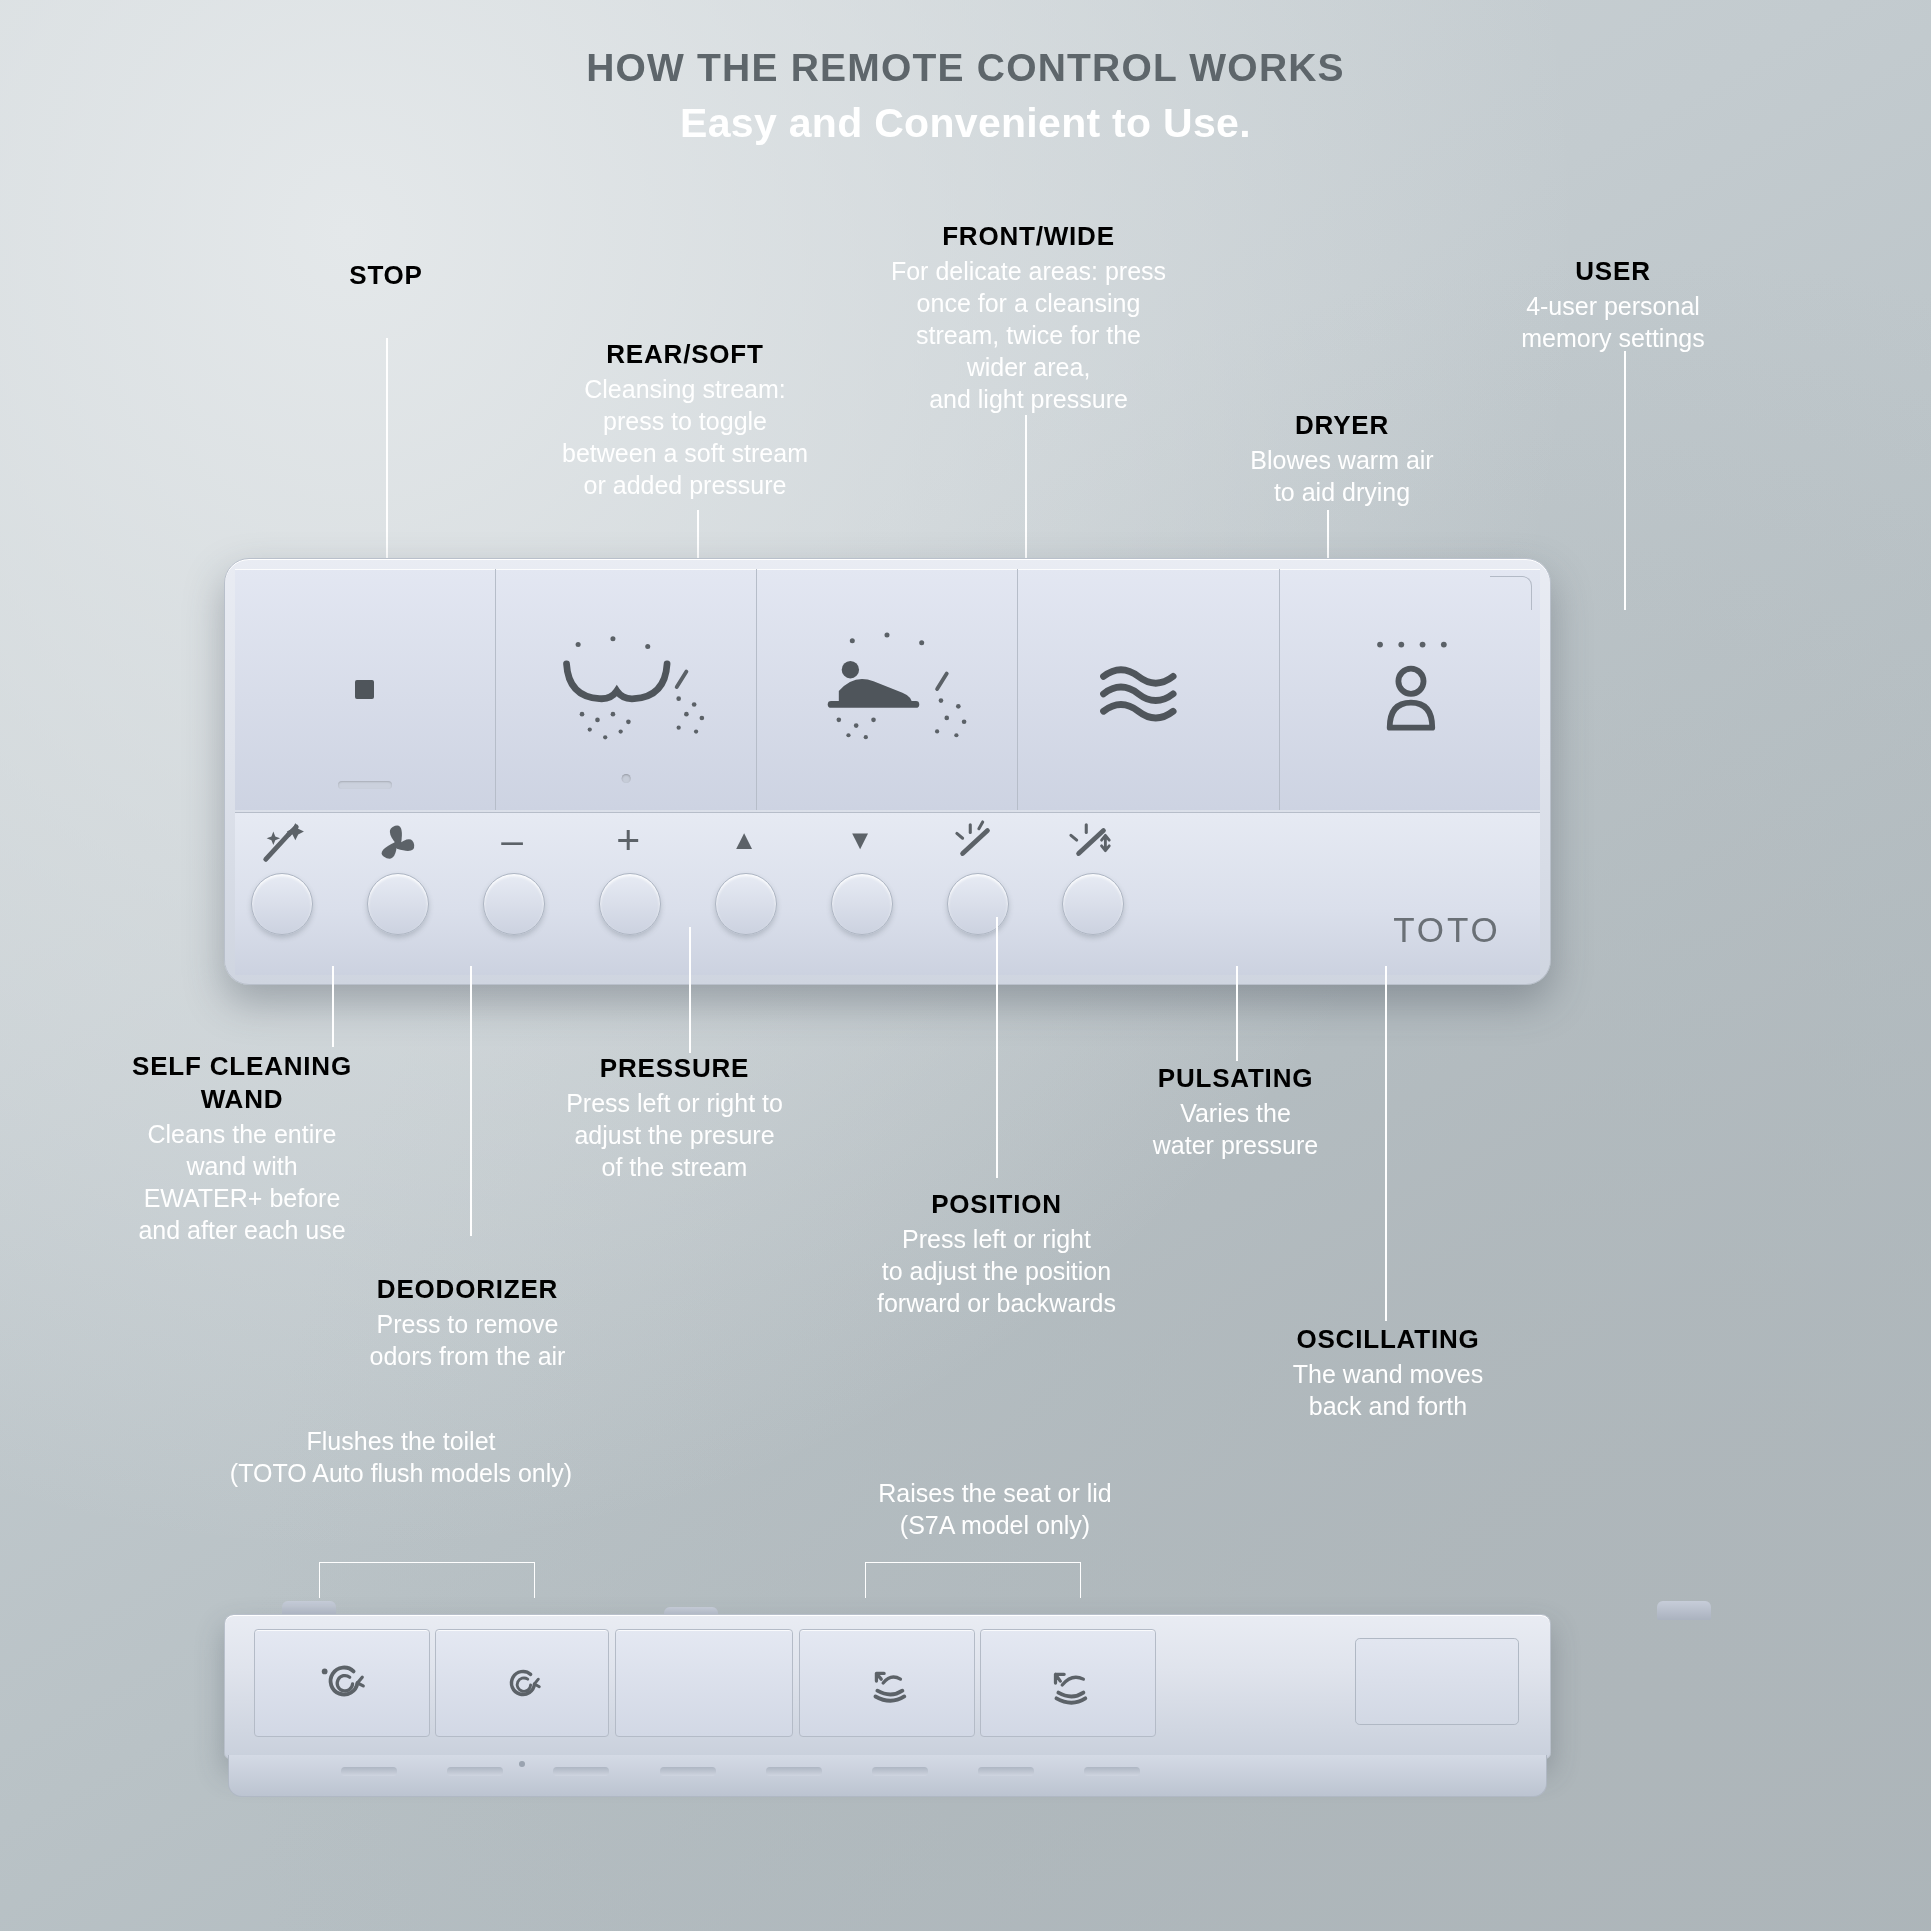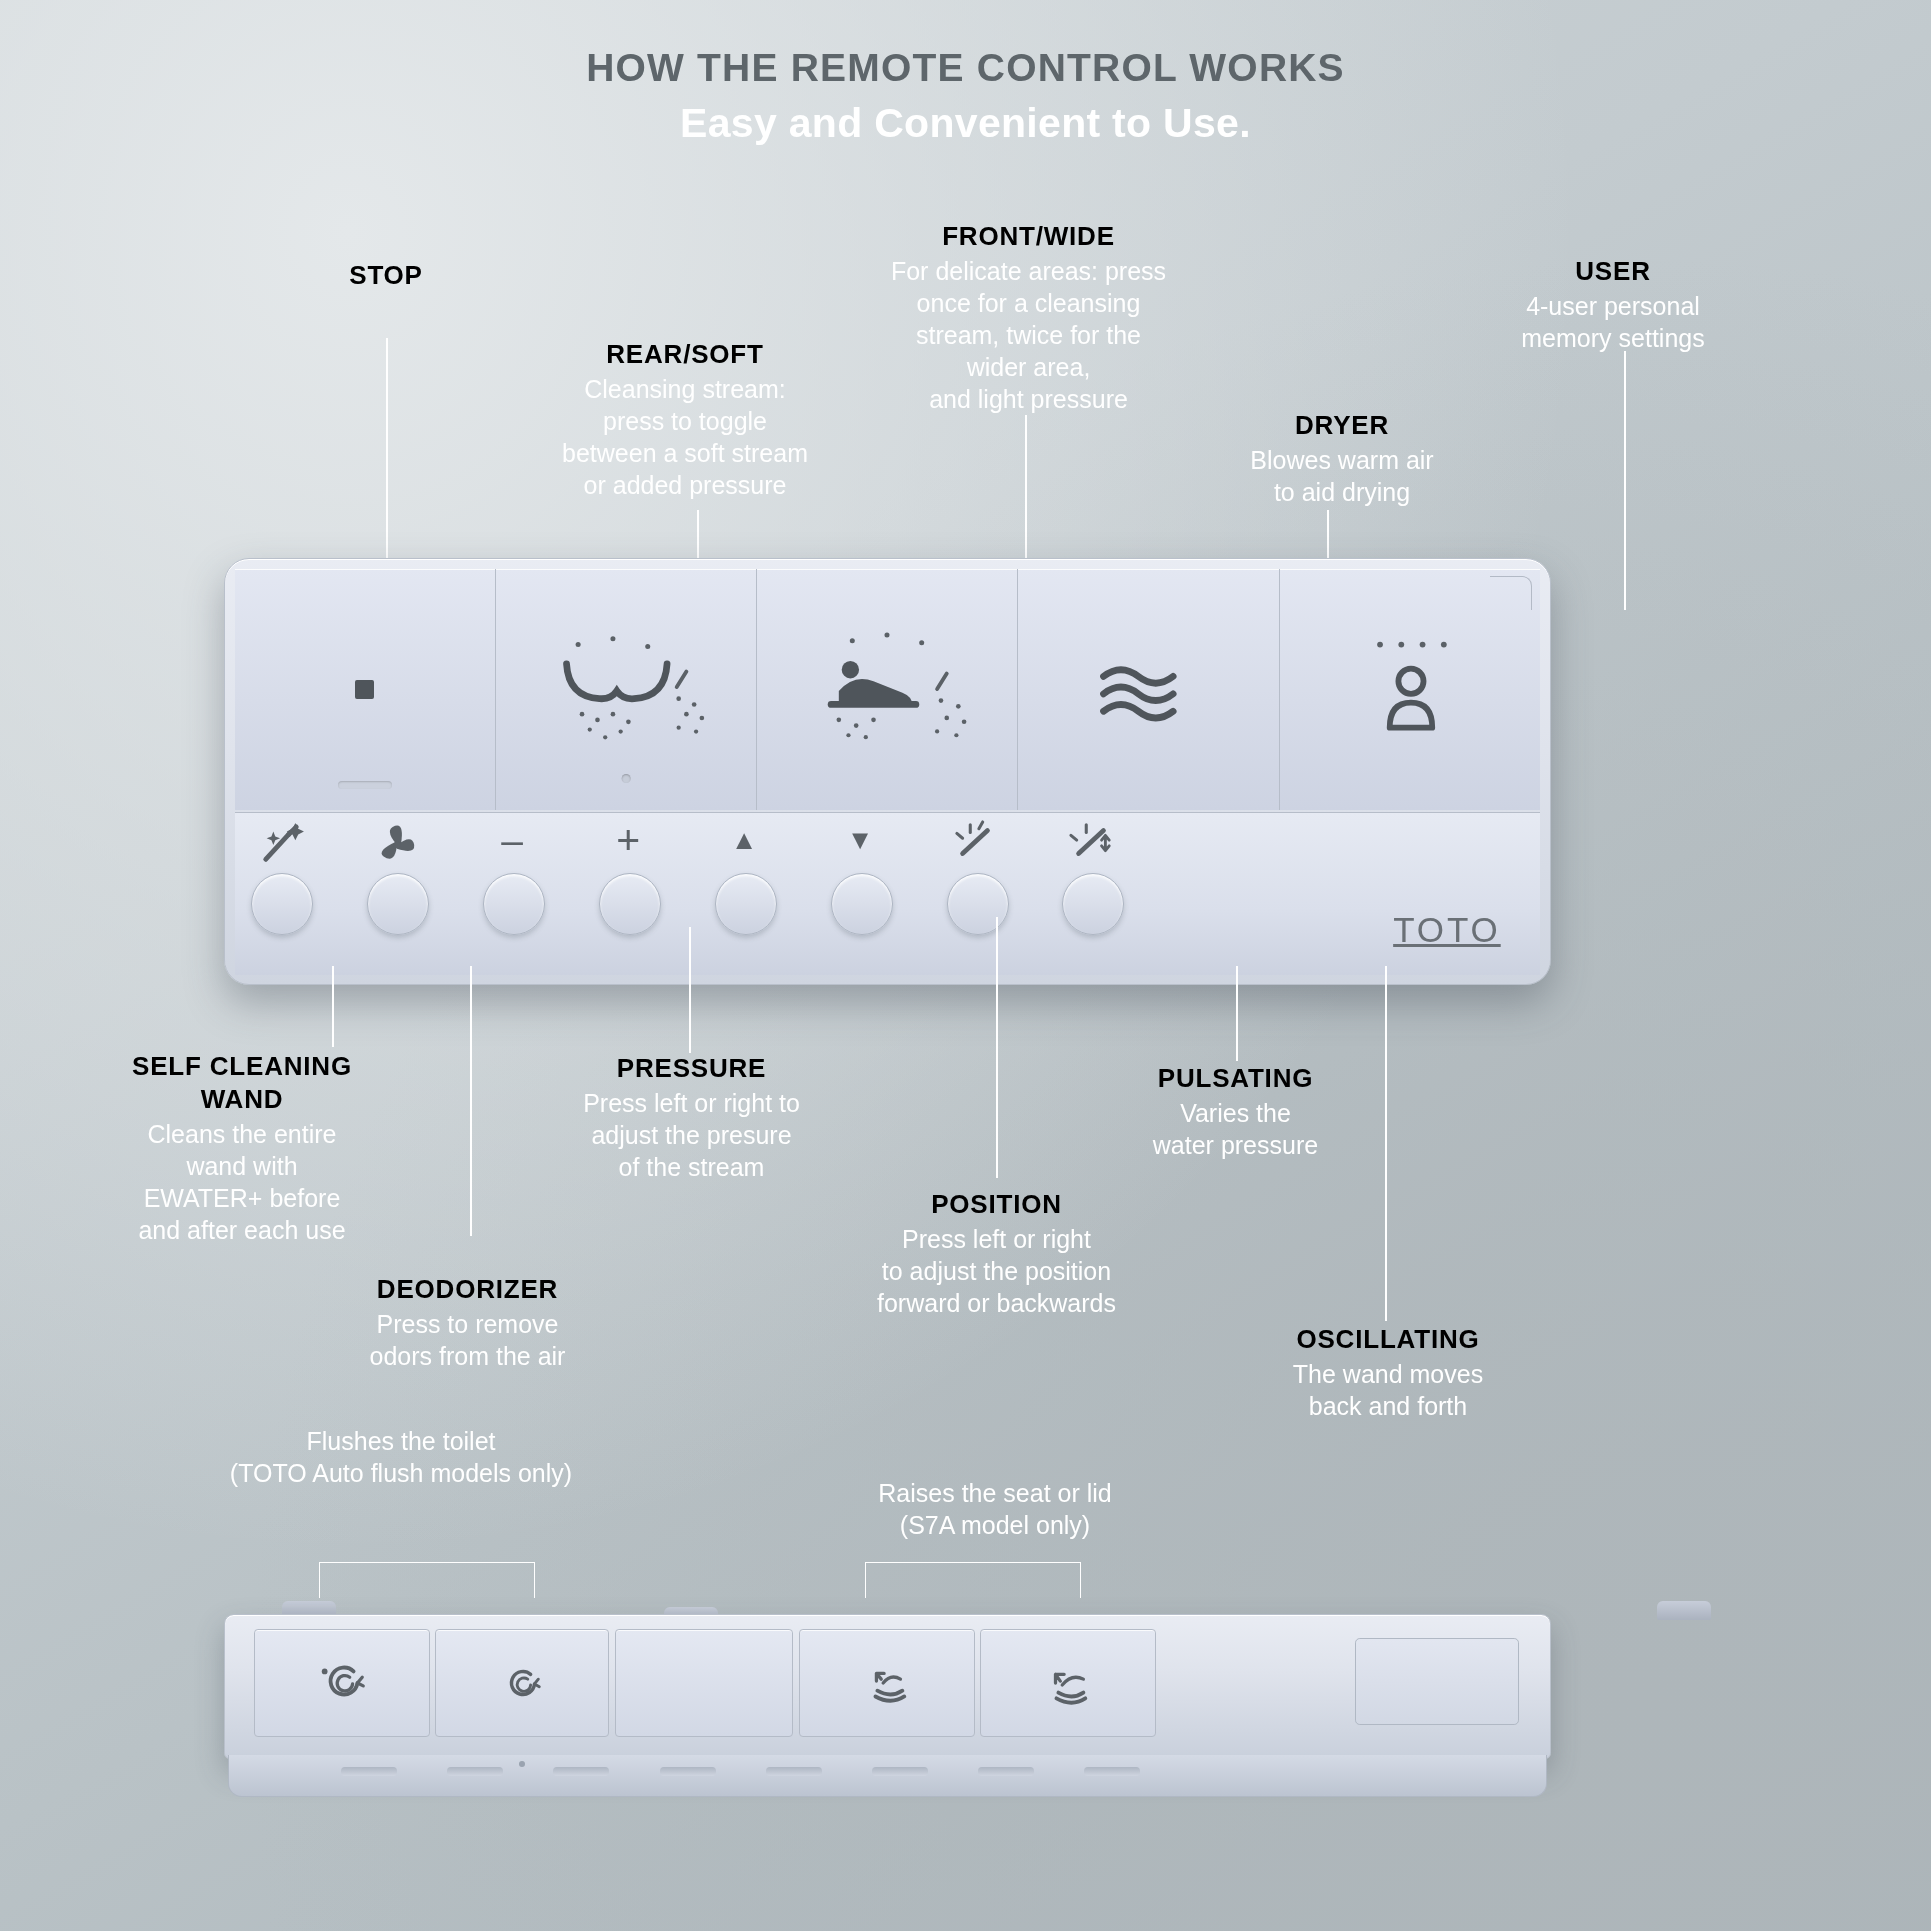--- a/index.html
+++ b/index.html
@@ -78,21 +78,21 @@
     border-top:1px solid #b6bdc9;
   }
   .rbtn{position:absolute;width:60px;height:60px;border-radius:50%;
     background:linear-gradient(180deg,#e7ebf4 0%, #ccd2e0 100%);
     border:1px solid #aeb6c3;
     box-shadow:inset 0 1.9px 2.9px rgba(255,255,255,.9), 0 2.9px 4.8px rgba(80,90,100,.25);
   }
   .ricon{position:absolute;width:77px;text-align:center;font-size:33px;color:#5c6268;}
   .toto{
     position:absolute;right:39px;bottom:25px;font-size:35px;letter-spacing:2.9px;
-    color:#6a7076;font-weight:400;text-decoration:underline;
+    color:#6a7076;font-weight:400;
   }
 
   
   .remote2{
     position:absolute;left:224px;top:1614px;width:1325px;height:143px;
     border-radius:9.7px 9.7px 5.8px 5.8px;
     background:linear-gradient(180deg,#e9ecf3 0%, #dfe3ec 40%, #c9d0dc 100%);
     box-shadow:0 13.5px 29px rgba(60,70,80,.3), inset 0 1px 0 #fff;
     border:1px solid #b9c0cb;
   }
@@ -327,21 +327,21 @@
   </div>
 
   <div class="line" style="left:470px;top:966px;height:270px;"></div>
   <div class="callout" style="left:313px;top:1273px;width:309px;">
     <div class="hd">DEODORIZER</div>
     <div class="bd" style="white-space:pre-line">Press to remove
 odors from the air</div>
   </div>
 
   <div class="line" style="left:689px;top:927px;height:126px;"></div>
-  <div class="callout" style="left:537px;top:1052px;width:309px;">
+  <div class="callout" style="left:520px;top:1052px;width:309px;">
     <div class="hd">PRESSURE</div>
     <div class="bd" style="white-space:pre-line">Press left or right to
 adjust the presure
 of the stream</div>
   </div>
 
   <div class="line" style="left:996px;top:917px;height:261px;"></div>
   <div class="callout" style="left:842px;top:1188px;width:309px;">
     <div class="hd">POSITION</div>
     <div class="bd" style="white-space:pre-line">Press left or right

